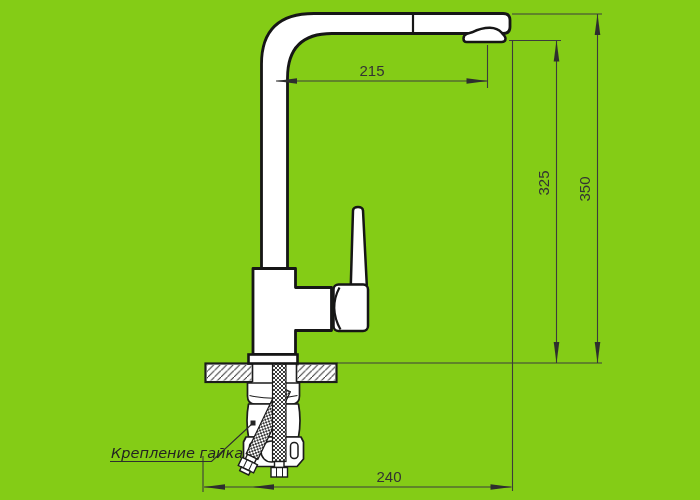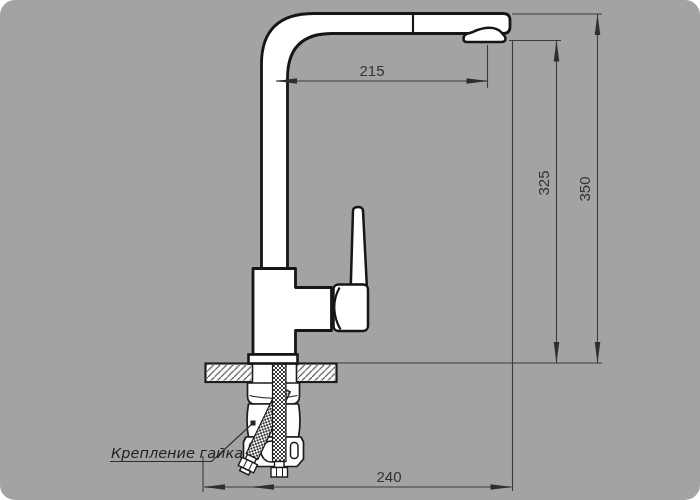--- a/index.html
+++ b/index.html
@@ -1,16 +1,16 @@
 <!DOCTYPE html>
 <html><head>
 <meta charset="utf-8">
 <style>
   html,body{margin:0;padding:0;background:#ffffff;width:700px;height:500px;overflow:hidden;}
-  .canvas{width:700px;height:500px;background:#a3a3a3;position:relative;border-radius:15px;}
+  .canvas{width:700px;height:500px;background:#84cc16;position:relative;}
   svg{display:block;}
   text.dim{font-family:"Liberation Sans",sans-serif;font-size:15px;fill:#333333;}
   text.note{font-family:"DejaVu Sans",sans-serif;font-style:italic;font-size:14.5px;fill:#222222;}
 </style>
 </head>
 <body>
 
 <div class="canvas">
 <svg width="700" height="500" viewBox="0 0 700 500">
   <defs>

